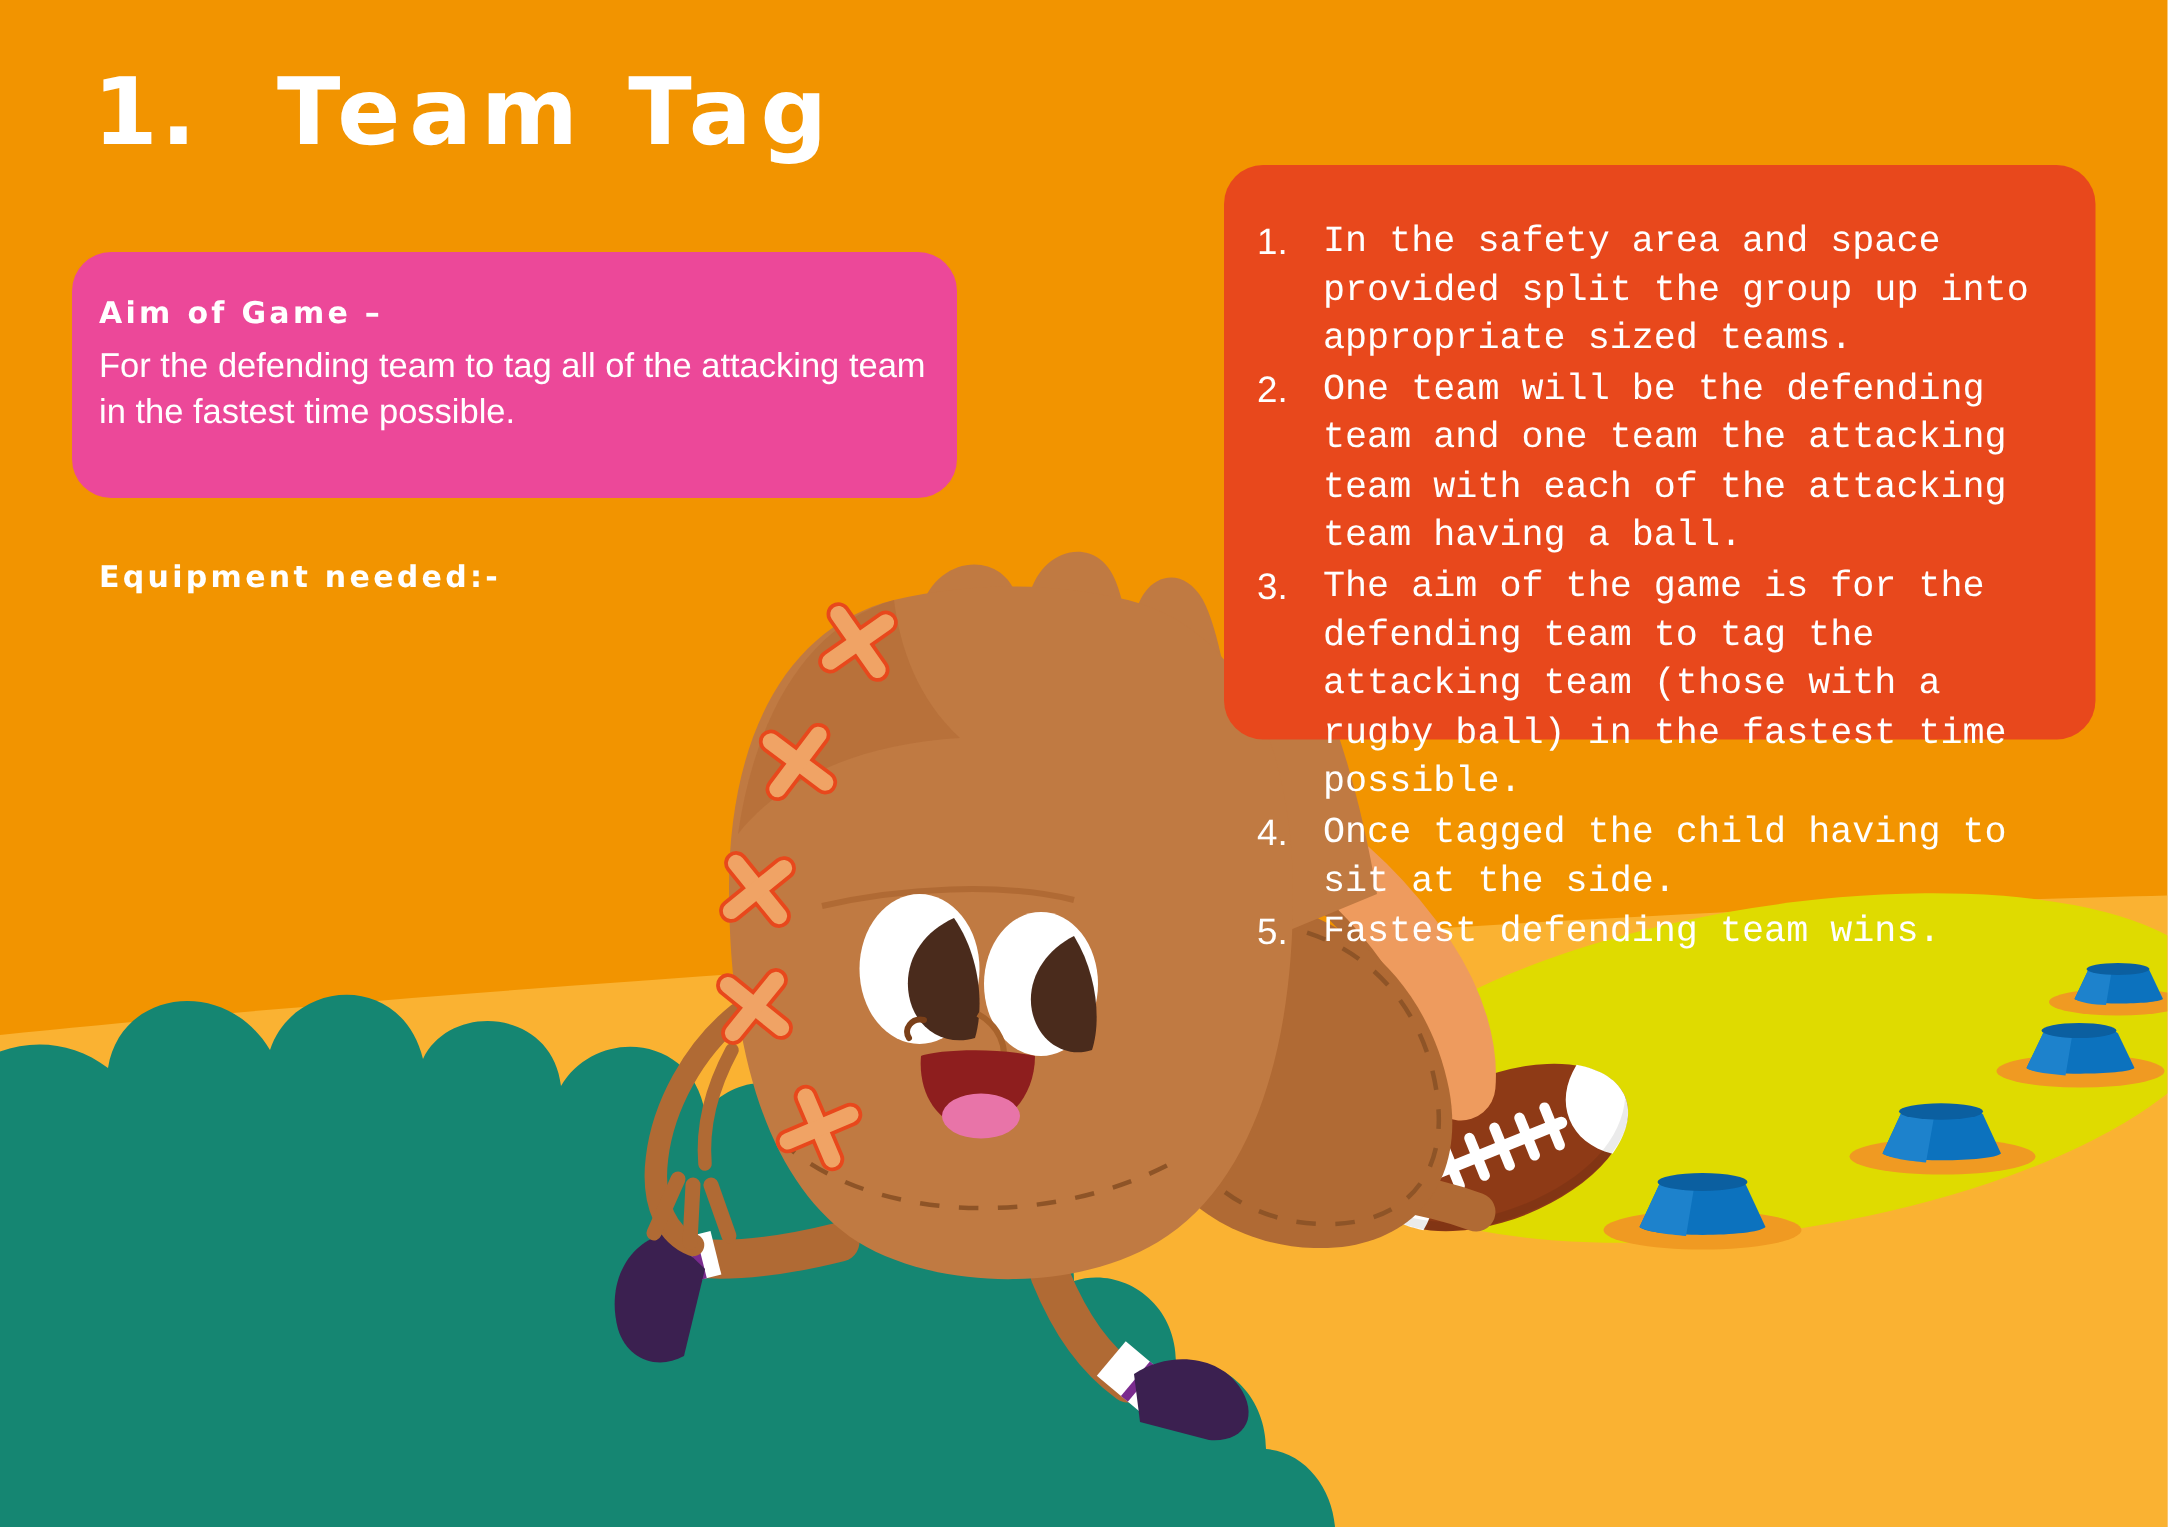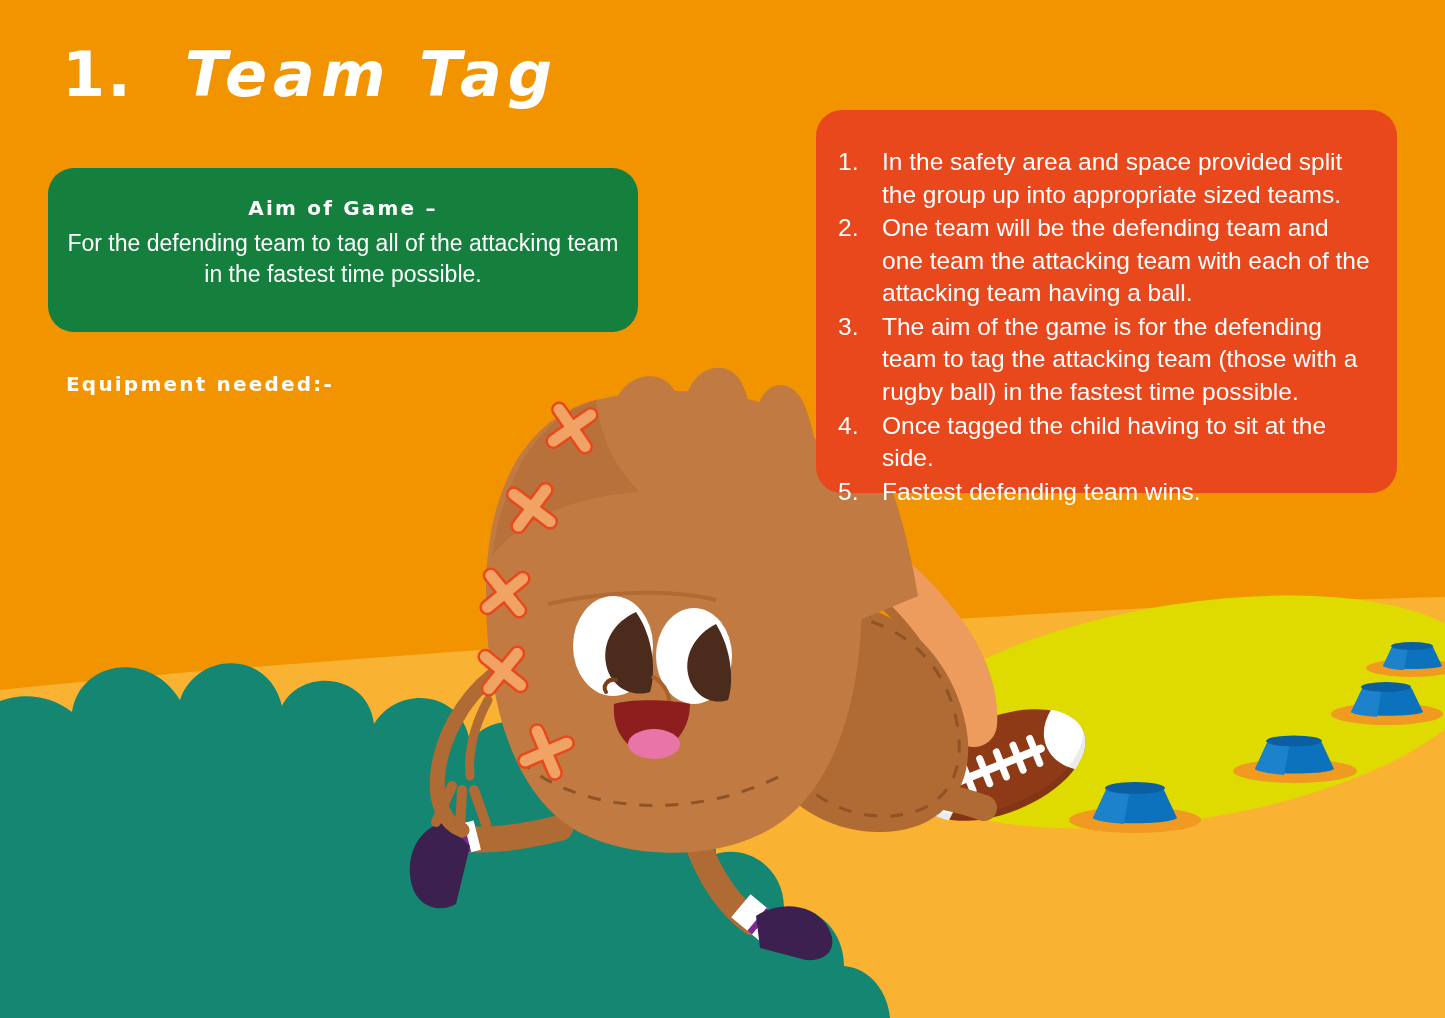--- a/index.html
+++ b/index.html
@@ -28,36 +28,35 @@
     font-family: "DejaVu Sans", sans-serif;
     font-weight: 700;
     font-size: 62px;
     letter-spacing: 2px;
     z-index: 6;
     display: flex;
     align-items: baseline;
     white-space: nowrap;
   }
   #title .num { margin-right: 52px; }
-  #title .txt { letter-spacing: 6px; font-style: italic; }
+  #title .txt { letter-spacing: 6px; }
 
   
   #aim-panel {
     position: absolute;
     left: 48px;
     top: 168px;
     width: 590px;
     height: 164px;
-    background: #15803d;
+    background: #ec4899;
     border-radius: 26px;
     z-index: 6;
     color: #ffffff;
     box-sizing: border-box;
     padding: 28px 18px 0 18px;
-    text-align: center;
   }
   #aim-panel .aim-head {
     font-family: "DejaVu Sans", sans-serif;
     font-weight: 700;
     font-size: 20px;
     letter-spacing: 2.2px;
     margin-bottom: 8px;
   }
   #aim-panel .aim-body {
     font-size: 23px;
@@ -110,21 +109,21 @@
   #instructions-panel li {
     display: flex;
     font-size: 24.5px;
     line-height: 1.33;
     margin-bottom: 1px;
   }
   #instructions-panel li .idx {
     width: 44px;
     flex: 0 0 44px;
   }
-  #instructions-panel li .body { flex: 1 1 auto; }
+  #instructions-panel li .body { flex: 1 1 auto; font-family: Liberation Mono, monospace; }
 
   
   #character { position: absolute; left: 0; top: 0; z-index: 4; }
 </style>
 </head>
 <body>
 
 <div id="page">
 
   <svg id="scene" viewBox="0 0 1445 1018" width="1445" height="1018">

